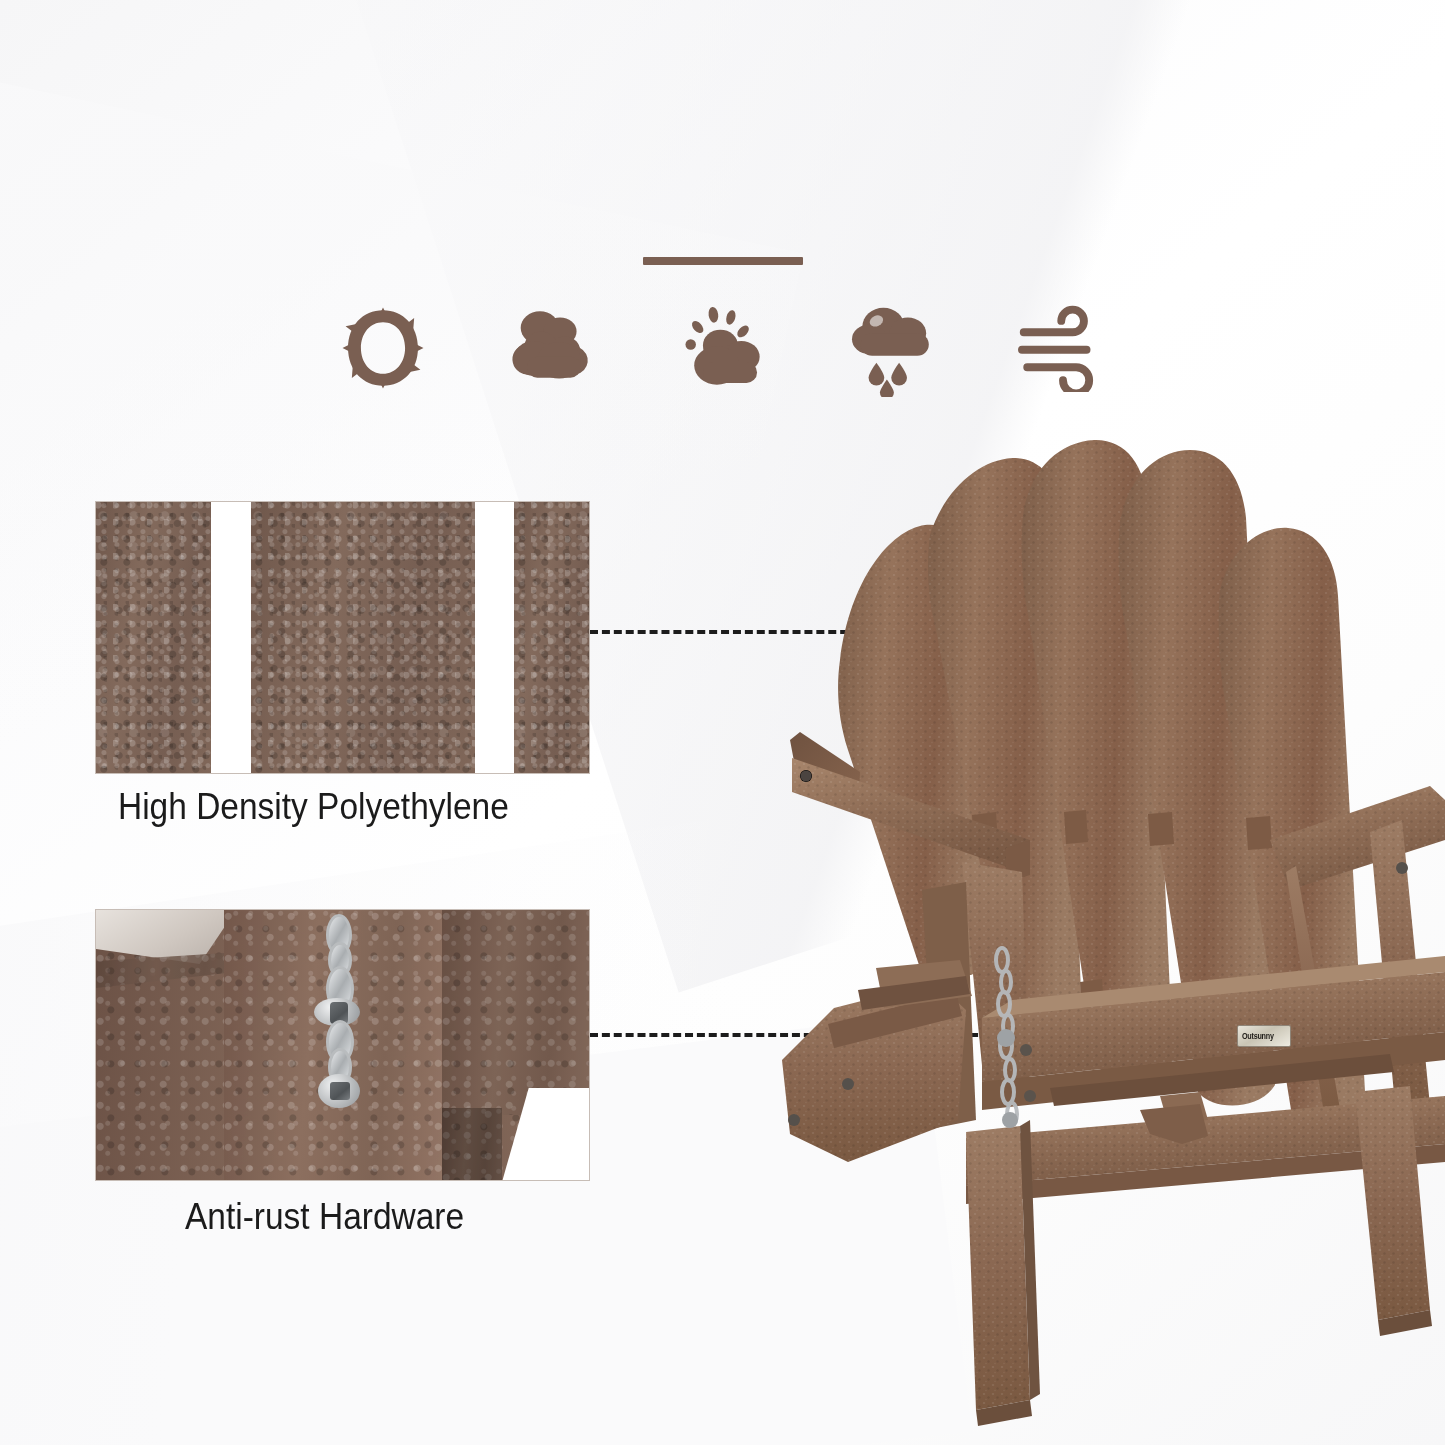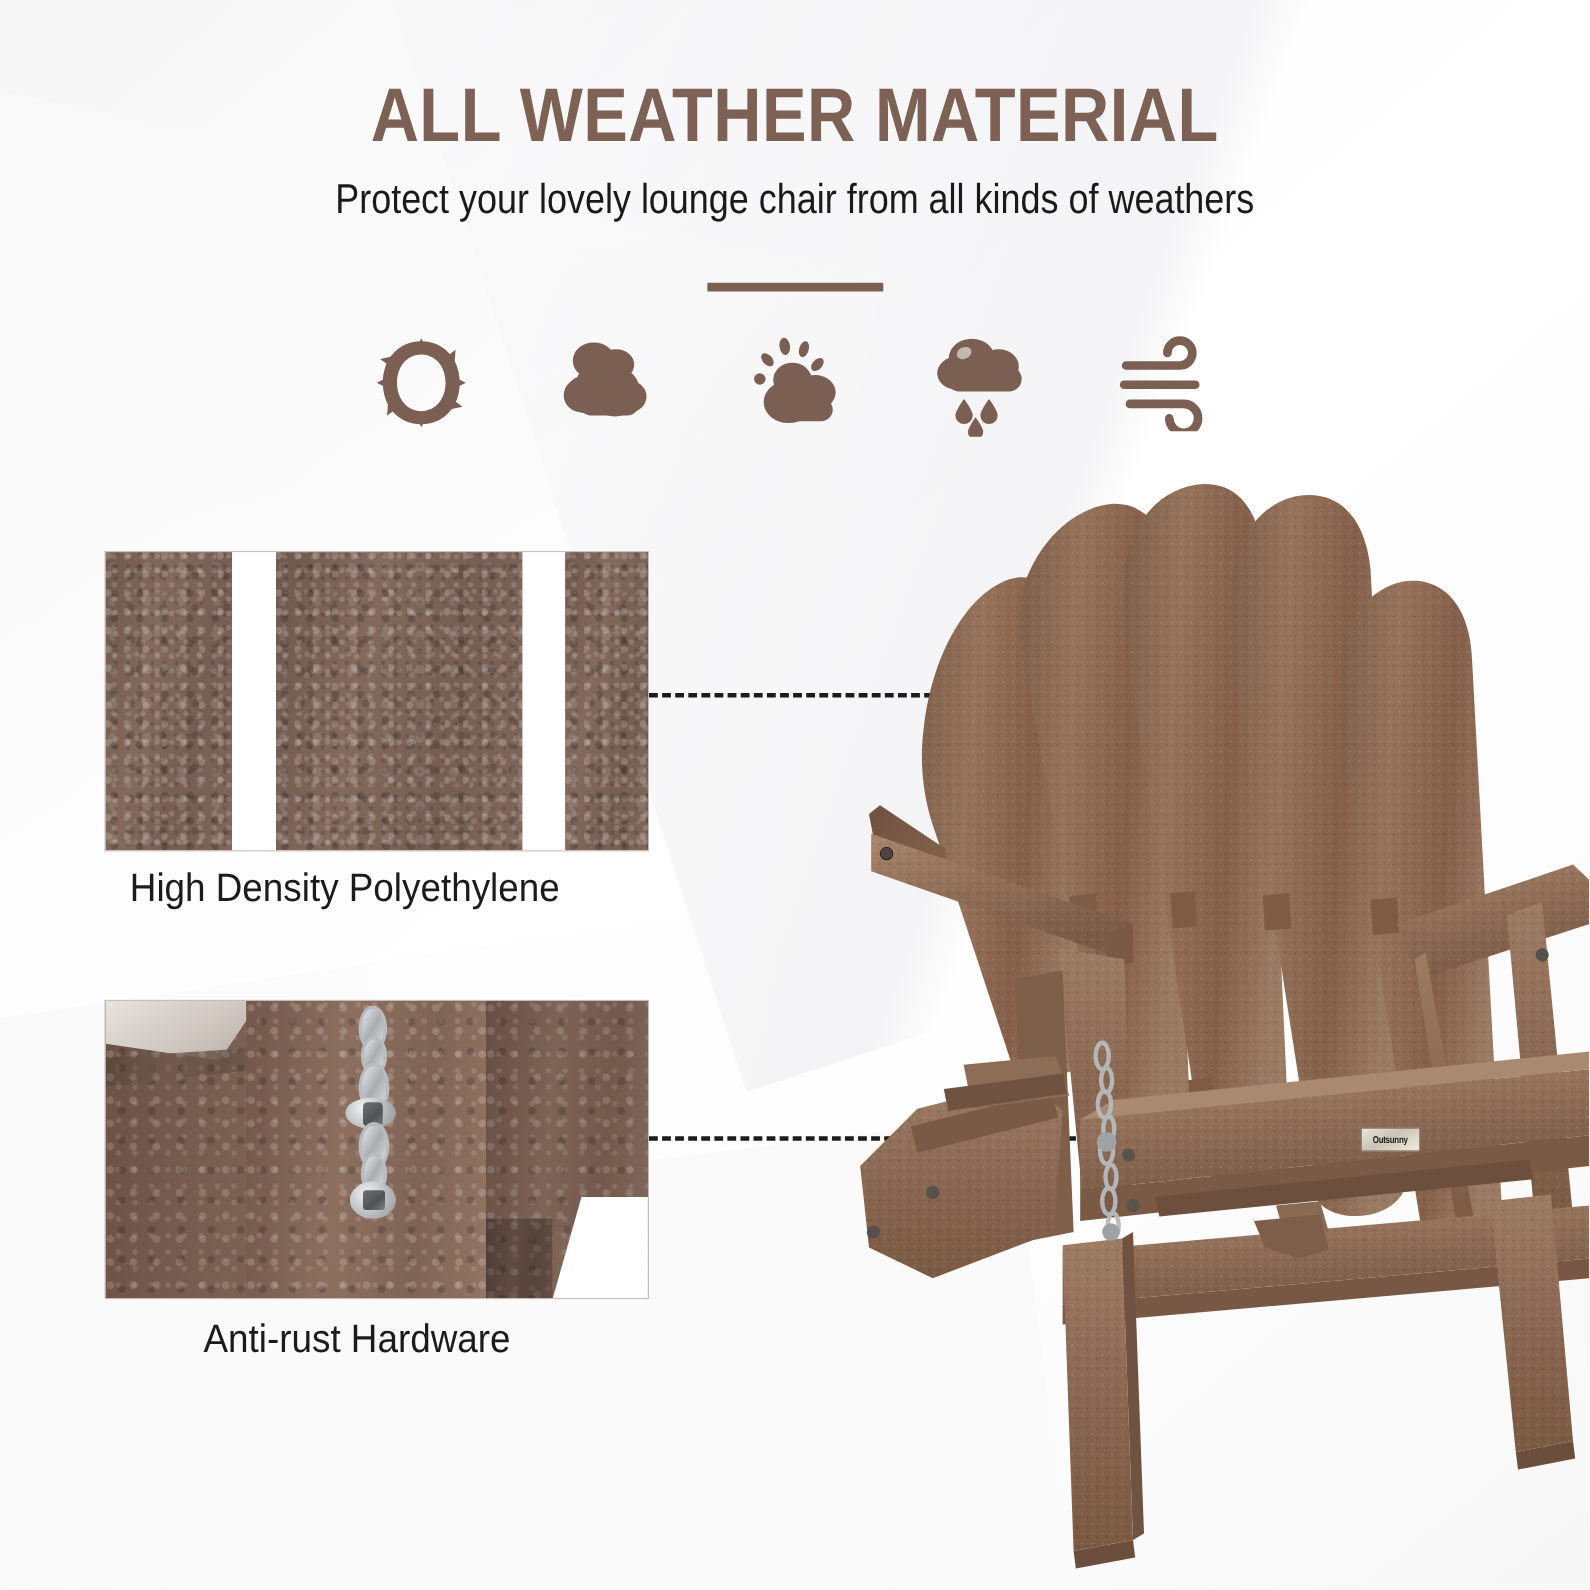--- a/index.html
+++ b/index.html
@@ -108,41 +108,37 @@
   .dot{position:absolute;width:34px;height:34px;border-radius:50%;
        background:#414a4d;border:4px solid #ffffff;box-sizing:border-box;}
 
   
   #chair{position:absolute;left:730px;top:420px;width:715px;height:1010px;}
   #chair svg{display:block;width:100%;height:100%;}
 
   .badge{position:absolute;left:1237px;top:1025px;width:52px;height:20px;
          border-radius:2px;border:1px solid #8f8578;
          background:linear-gradient(150deg,#e9e6dc 0%,#c9c4b4 45%,#efecE2 100%);
-         display:flex;align-items:center;justify-content:center;overflow:hidden;}
+         display:flex;align-items:center;justify-content:flex-start;overflow:hidden;}
   .badge span{font-size:9px;color:#23201c;font-weight:700;letter-spacing:-.3px;
               font-family:"Liberation Sans", sans-serif;transform:scaleX(.8);}
 </style>
 </head>
 <body>
 
 <div id="stage">
 
   <div class="bg-layer">
     <div class="bg-wash"></div>
     <div class="bg-diag-a"></div>
     <div class="bg-diag-c"></div>
     <div class="bg-diag-d"></div>
     <div class="bg-diag-b"></div>
   </div>
 
-  <div class="header">
-    <div class="title">ALL WEATHER MATERIAL</div>
-    <div class="subtitle">Protect your lovely lounge chair from all kinds of weathers</div>
-  </div>
   <div class="divider"></div>
 
   <div class="icons-row">
 
     <div class="wicon">
       <svg viewBox="0 0 100 100" width="92" height="92" aria-hidden="true">
         <g fill="#7a5f52">
           <path d="M50 6 L57 20 L50 19 L43 20 Z"></path>
           <path d="M79 13 L80 29 L73 24 L67 25 Z" transform="rotate(8 50 50)"></path>
           <path d="M94 50 L80 57 L81 50 L80 43 Z"></path>

